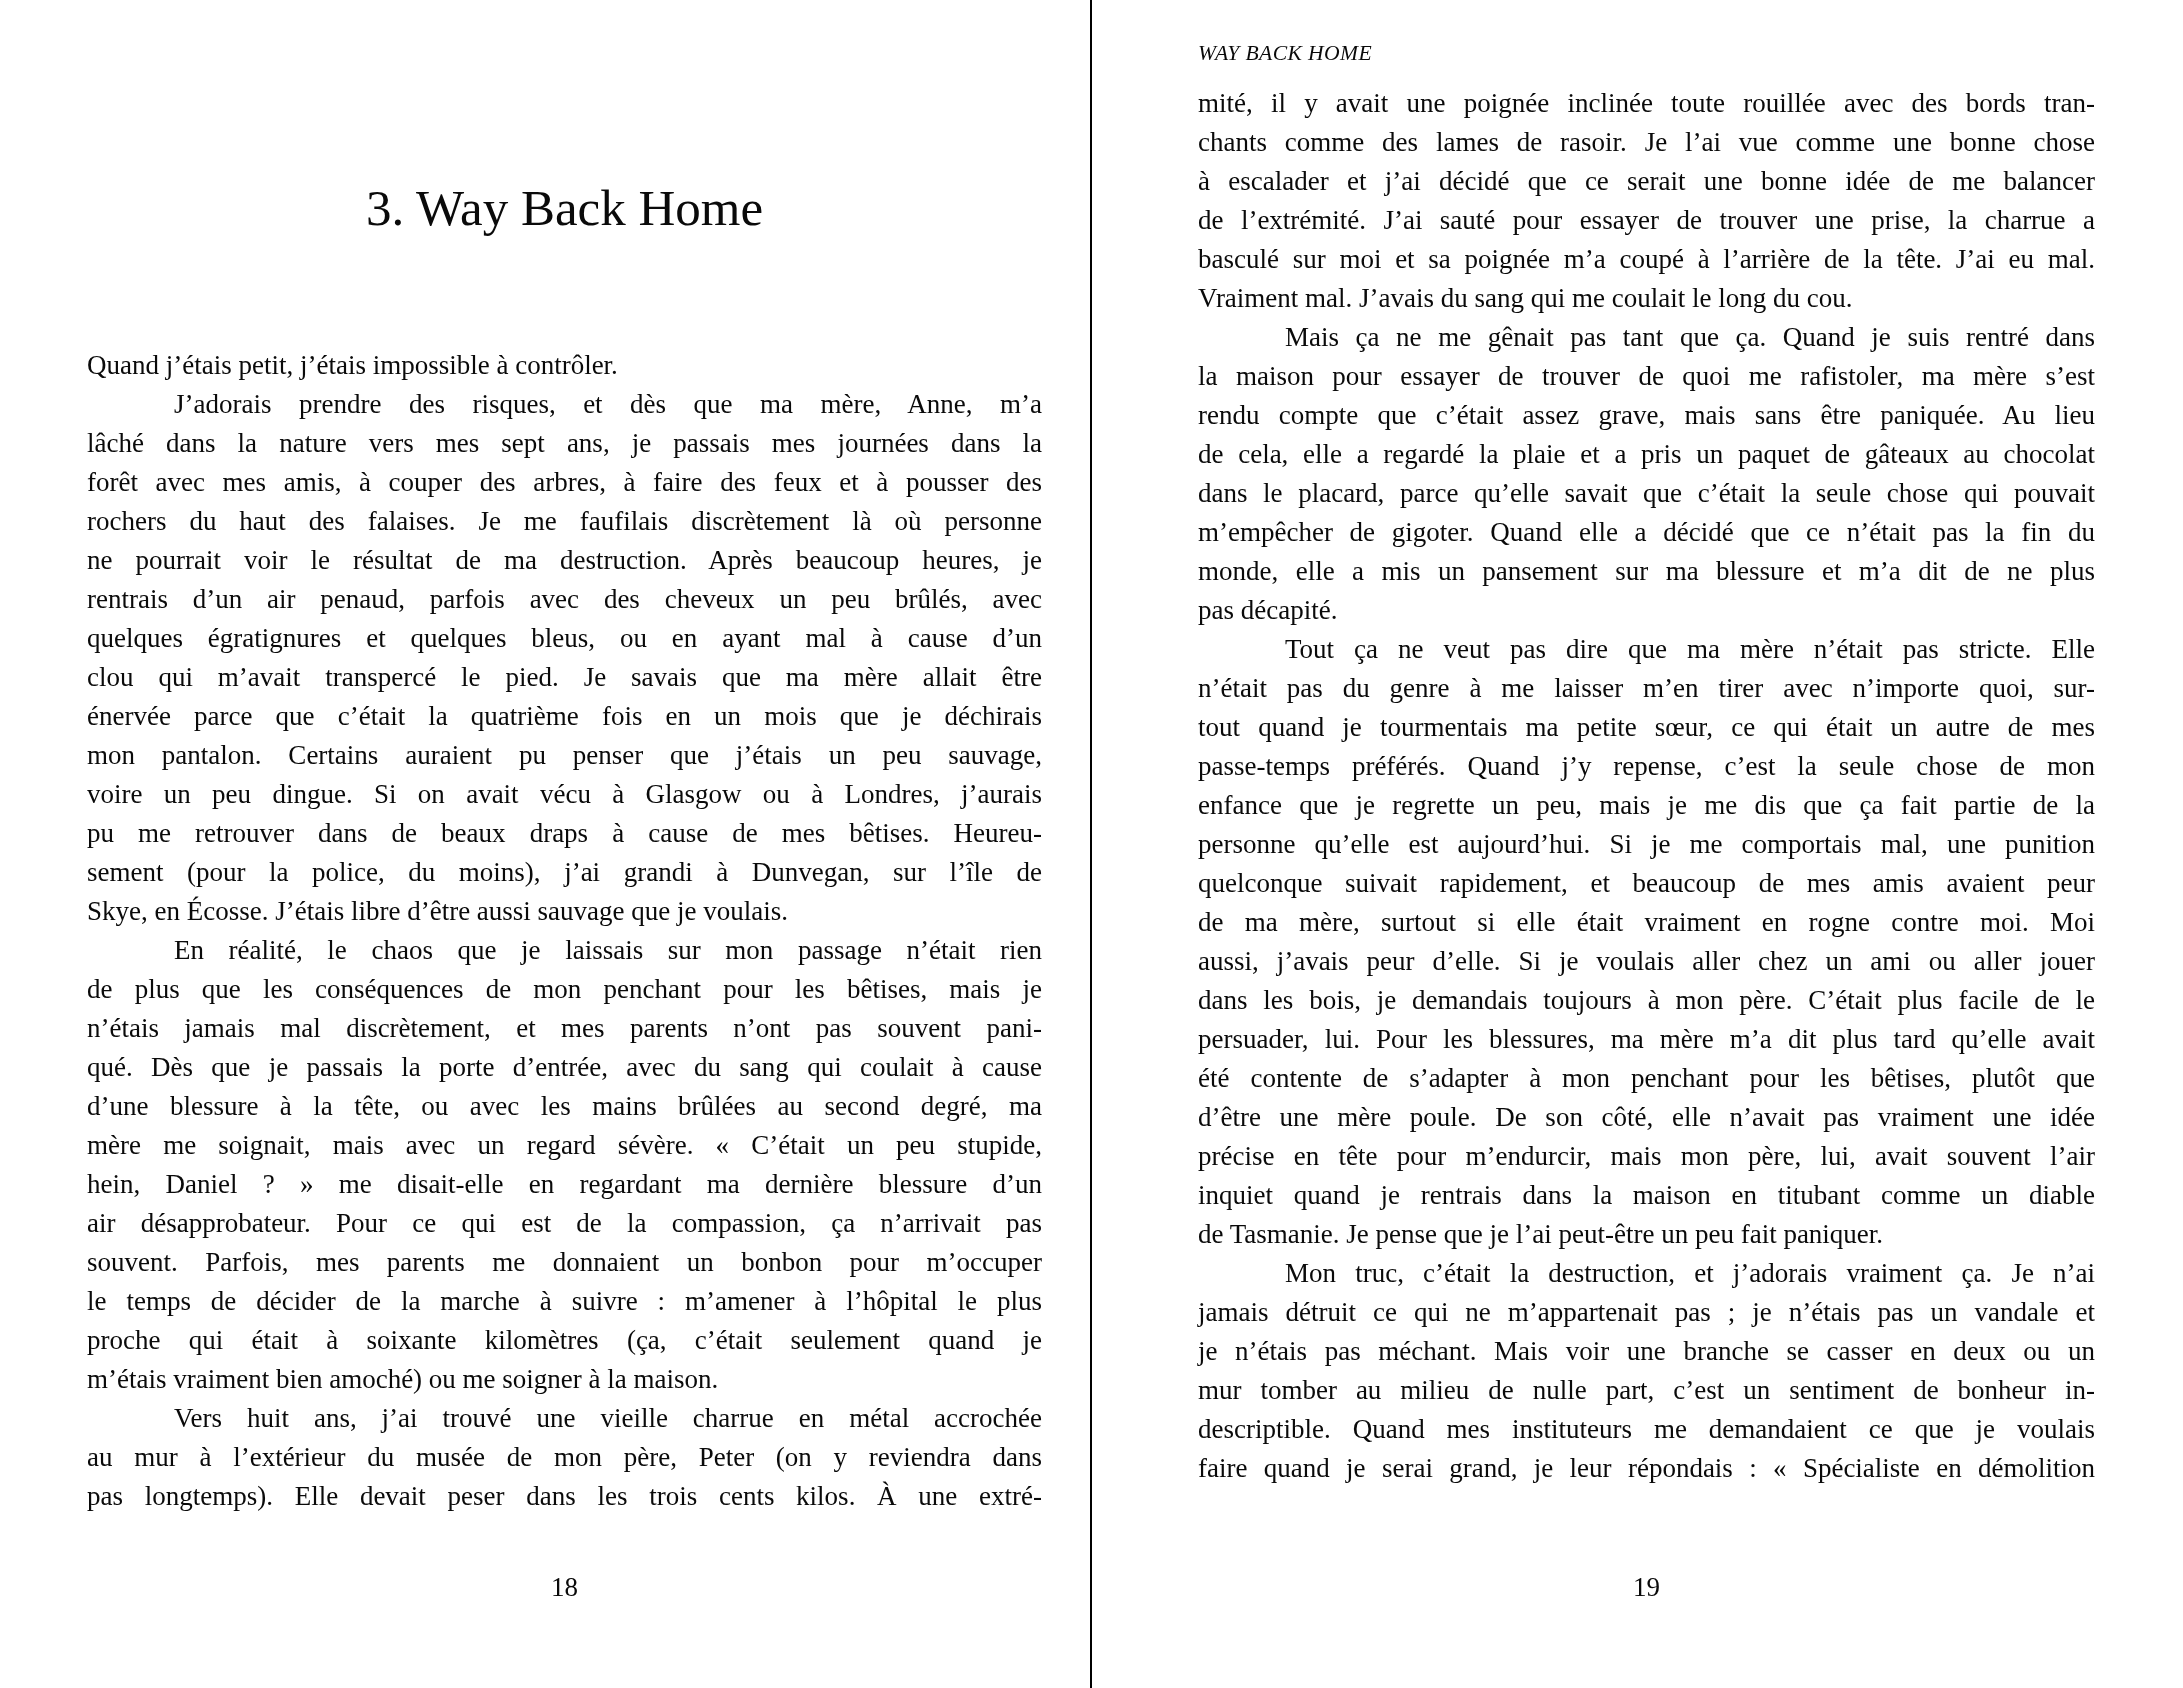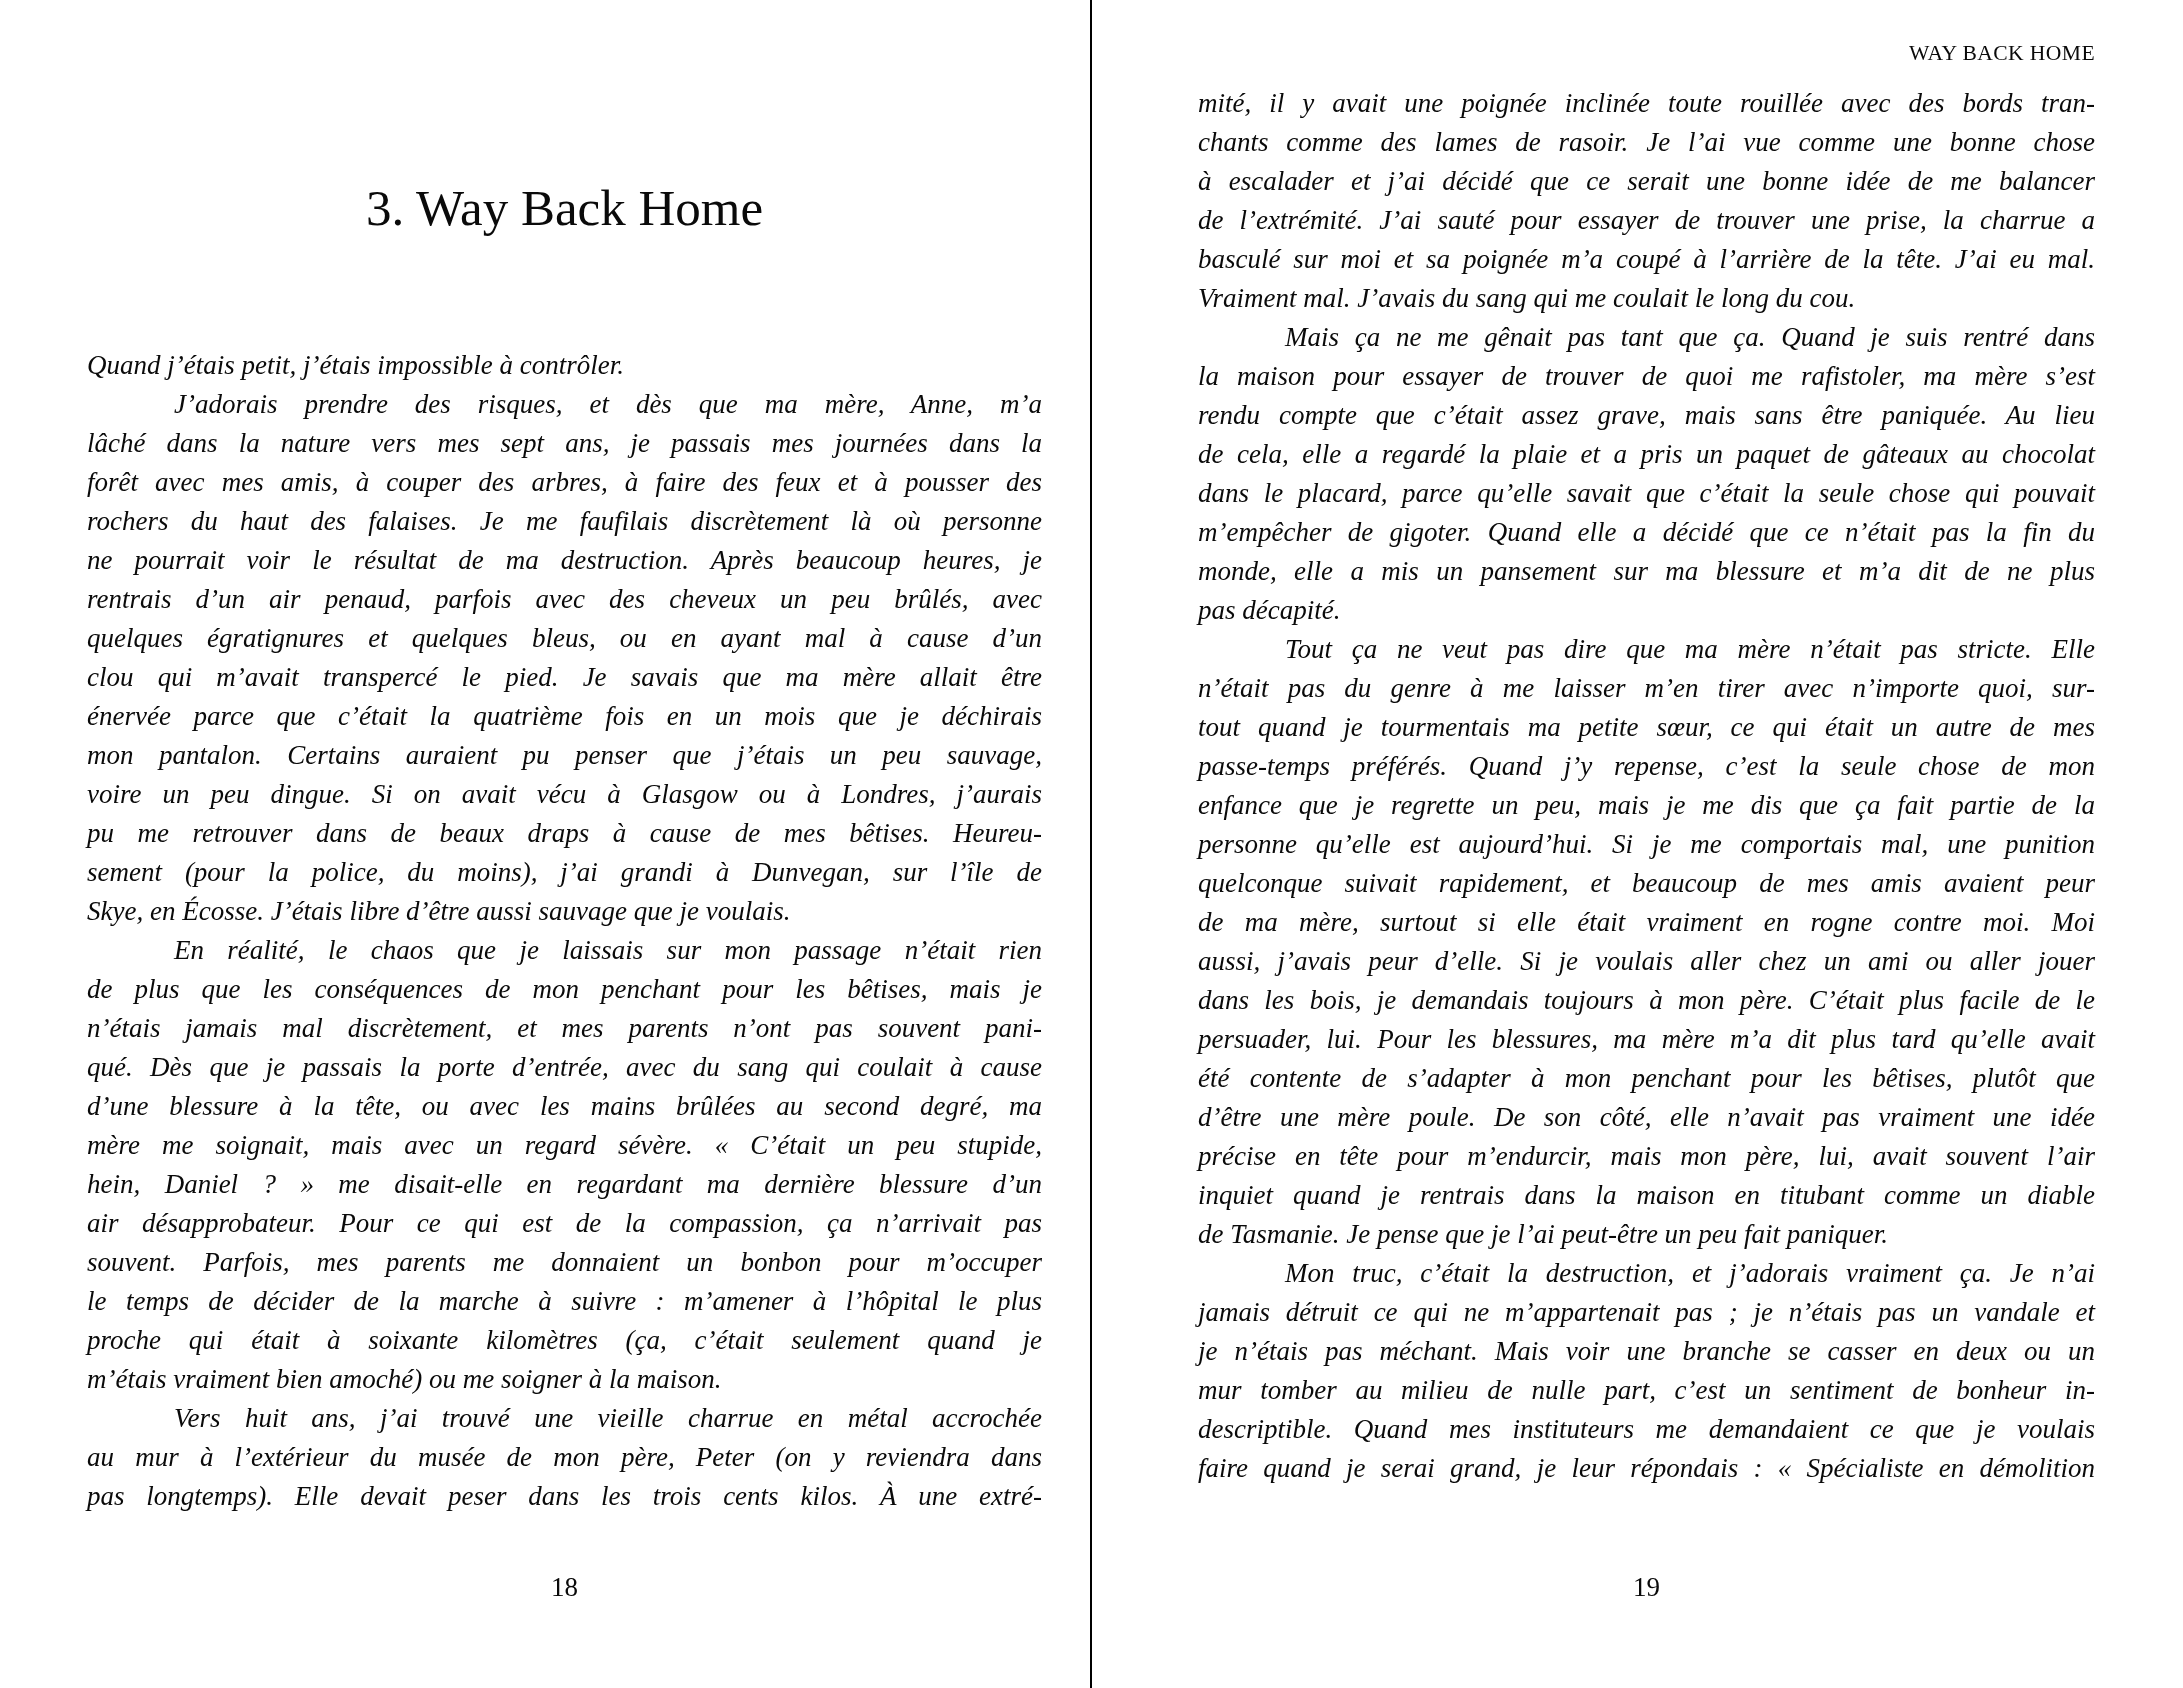--- a/index.html
+++ b/index.html
@@ -26,26 +26,27 @@
     position: absolute;
     top: 183px; left: 0; width: 100%;
     text-align: center;
     font-size: 51px;
     line-height: 1;
     white-space: nowrap;
   }
   .running-header {
     position: absolute;
     top: 43px; left: 0; width: 100%;
-    text-align: right;
+    text-align: left;
+    font-style: italic;
     font-size: 21.6px;
     line-height: 1;
     letter-spacing: 0.4px;
   }
-  .page-body { position: absolute; left: 0; width: 100%; font-style: italic; }
+  .page-body { position: absolute; left: 0; width: 100%; }
   .page.left  .page-body { top: 346px; }
   .page.right .page-body { top: 84px; }
 
   .paragraph { margin: 0; }
   .line {
     font-size: 27px;
     line-height: 39px;
     text-align: justify;
     text-align-last: justify;
     hyphens: none;

